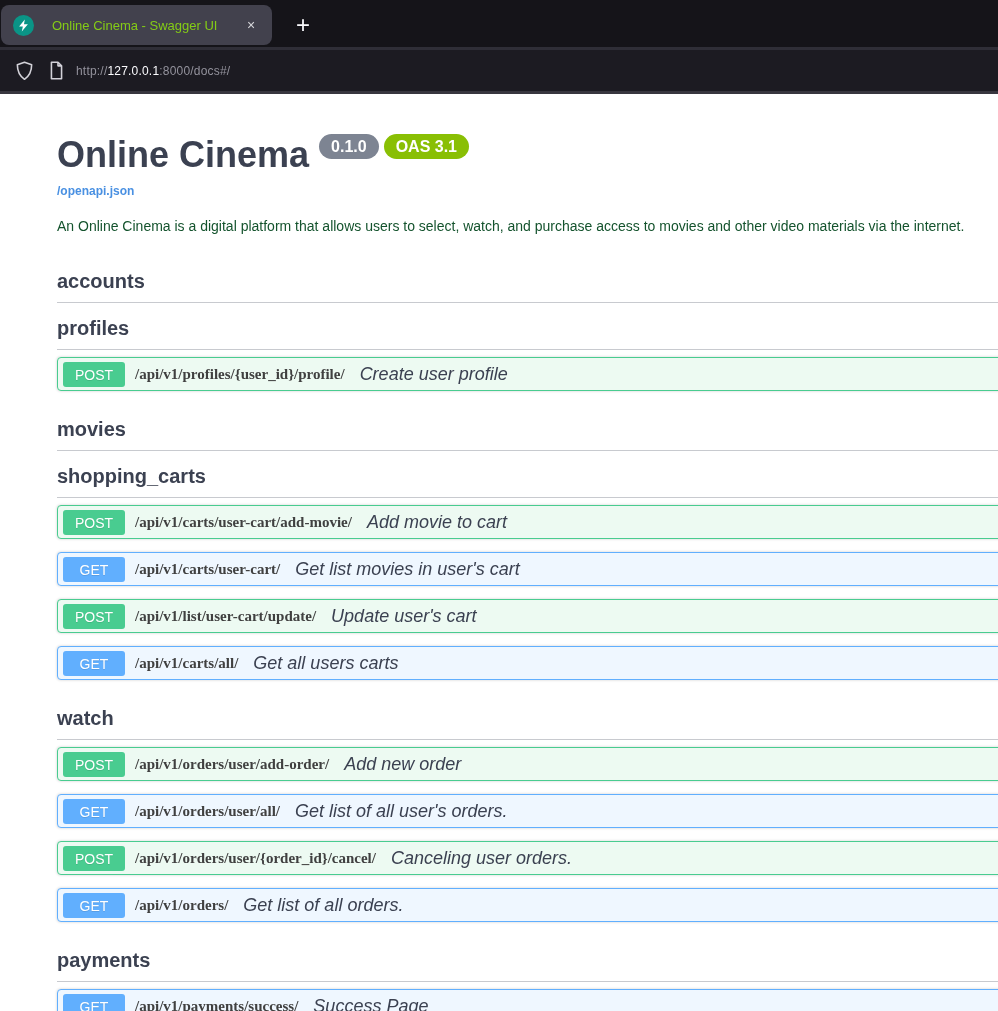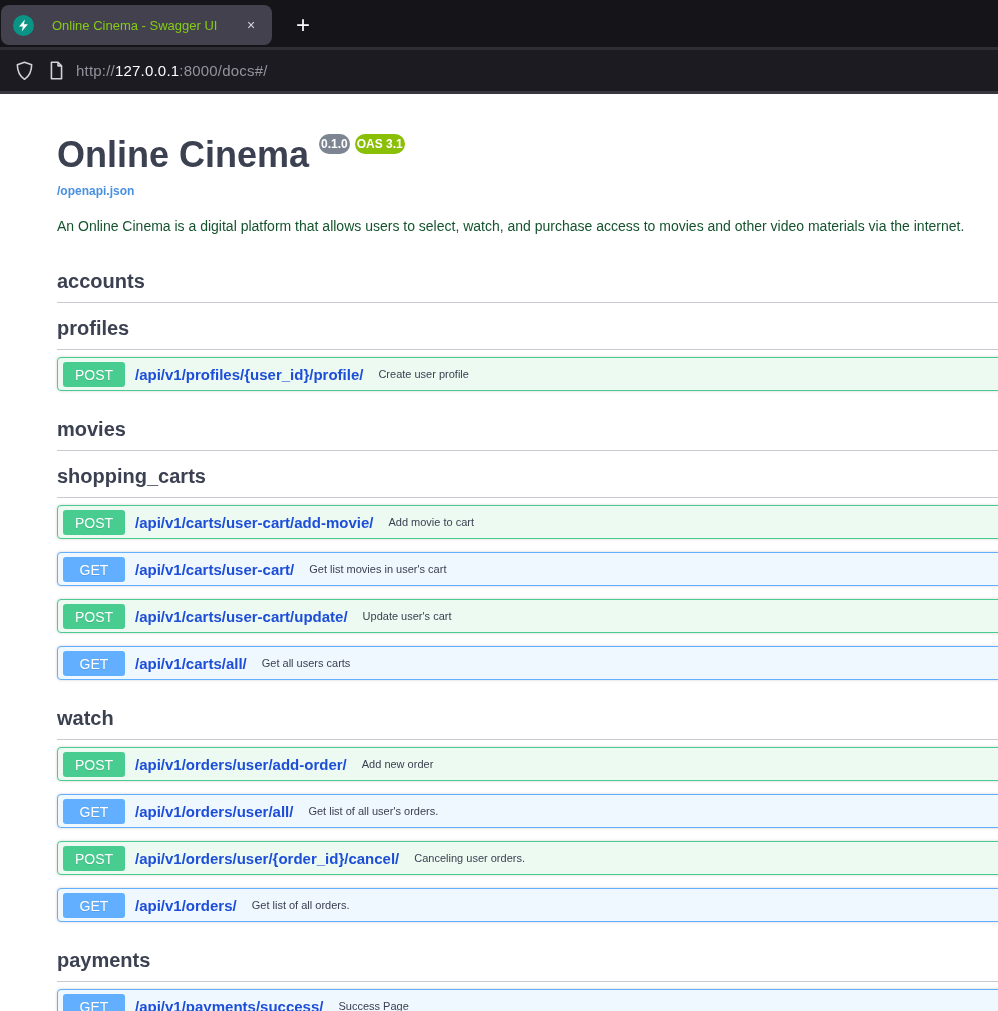--- a/index.html
+++ b/index.html
@@ -51,37 +51,37 @@
     display: flex; align-items: center;
     border-bottom: 3px solid #38363f;
     padding-left: 10px;
   }
   .nav-icon {
     width: 28px; height: 28px; display: flex;
     align-items: center; justify-content: center;
   }
   .nav-icon + .nav-icon { margin-left: 4px; }
   .urltext {
-    margin-left: 6px; font-size: 15px; letter-spacing: .2px;
+    margin-left: 6px; font-size: 12px; letter-spacing: .2px;
     white-space: nowrap;
   }
   .url-dim { color: #93929c; }
   .url-host { color: #fbfbfe; }
 
   
   .page { background: #fff; }
   .info { margin: 42px 0 0 57px; }
   .api-title {
     margin: 0; font-size: 36px; font-weight: bold; color: #3b4151;
     line-height: 38px; font-family: "Liberation Sans", sans-serif;
   }
   .badges { display: inline-flex; gap: 5px; vertical-align: top; margin-left: 10px; margin-top: -2px; }
   .pill {
-    display: inline-block; border-radius: 57px; padding: 4px 2px 3px;
-    font-size: 12px; font-weight: bold; color: #fff; line-height: 1.1;
+    display: inline-block; border-radius: 57px; padding: 4px 12px 3px;
+    font-size: 16px; font-weight: bold; color: #fff; line-height: 1.1;
   }
   .pill-version { background: #7d8492; }
   .pill-oas { background: #89bf04; }
   .spec-link {
     display: inline-block; margin-top: 10px; font-size: 12px;
     color: #4990e2; text-decoration: none; font-weight: bold;
   }
   .description { margin-top: 19px; font-size: 14px; color: #14532d; }
 
   .sections { margin: 22px 0 0 57px; }
@@ -101,24 +101,24 @@
   .opblock.get  { background: #eff7ff; border-color: #61affe; }
   .method-badge {
     flex: 0 0 auto; width: 62px; text-align: center;
     padding: 5px 0 4px; border-radius: 3px;
     font-size: 14px; font-weight: normal; color: #fff;
     text-shadow: 0 1px 0 rgba(0,0,0,.1);
   }
   .opblock.post .method-badge { background: #49cc90; }
   .opblock.get  .method-badge { background: #61affe; }
   .op-path {
-    margin-left: 10px; font-family: Liberation Sans, sans-serif;
-    font-size: 15px; font-weight: bold; color: #1d4ed8; white-space: nowrap;
-  }
-  .op-summary { margin-left: 15px; font-size: 11px; color: #3b4151; white-space: nowrap; }
+    margin-left: 10px; font-family: Liberation Serif, serif;
+    font-size: 15px; font-weight: bold; color: #404040; white-space: nowrap;
+  }
+  .op-summary { margin-left: 15px; font-size: 18px; color: #3b4151; white-space: nowrap; font-style: italic; }
 </style>
 </head>
 <body>
 
 <div class="chrome">
   <div class="tabbar">
     <div class="tab">
       <span class="favicon">
         <svg width="13" height="13" viewBox="0 0 16 16">
           <polygon points="9.6,0.5 2.6,9.2 7.2,9.2 5.9,15.5 13.4,6.6 8.6,6.6" fill="#ffffff"></polygon>
@@ -182,21 +182,21 @@
             <span class="op-path">/api/v1/carts/user-cart/add-movie/</span>
             <span class="op-summary">Add movie to cart</span>
           </div>
           <div class="opblock get">
             <span class="method-badge">GET</span>
             <span class="op-path">/api/v1/carts/user-cart/</span>
             <span class="op-summary">Get list movies in user's cart</span>
           </div>
           <div class="opblock post">
             <span class="method-badge">POST</span>
-            <span class="op-path">/api/v1/carts/user-cart/update/</span>
+            <span class="op-path">/api/v1/list/user-cart/update/</span>
             <span class="op-summary">Update user's cart</span>
           </div>
           <div class="opblock get">
             <span class="method-badge">GET</span>
             <span class="op-path">/api/v1/carts/all/</span>
             <span class="op-summary">Get all users carts</span>
           </div>
         </div>
       </section>
       <section class="tag-section">

